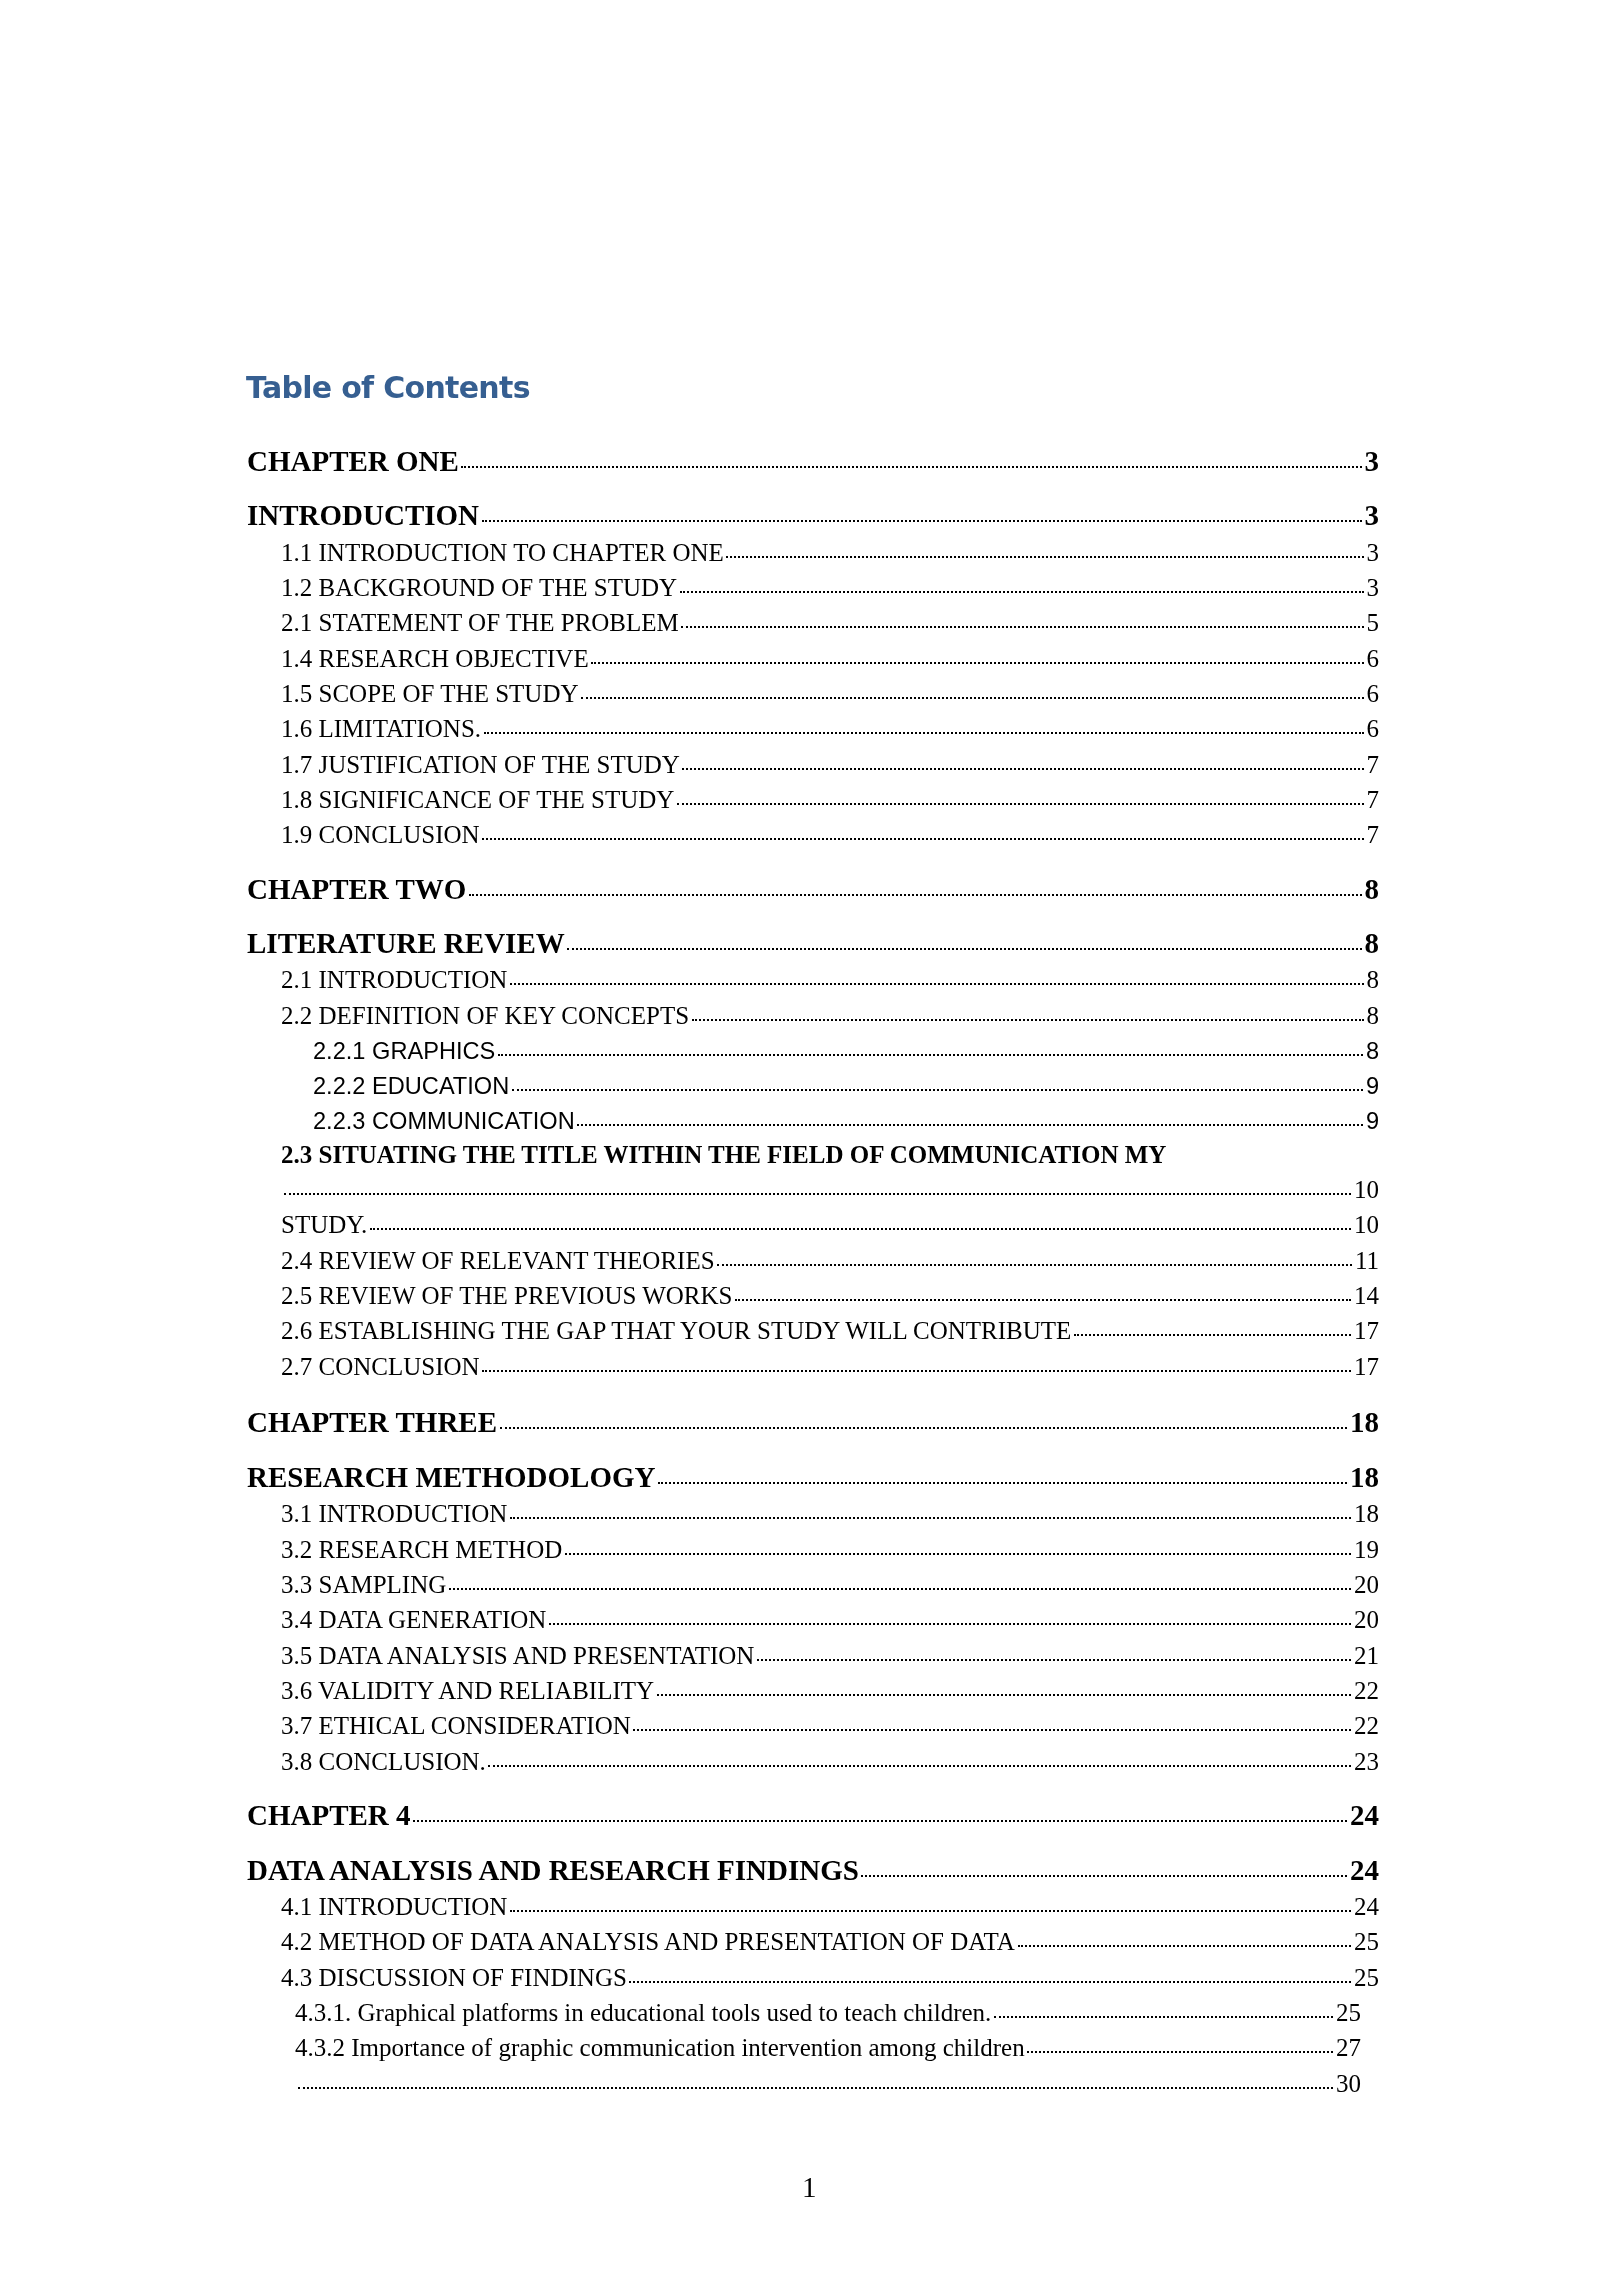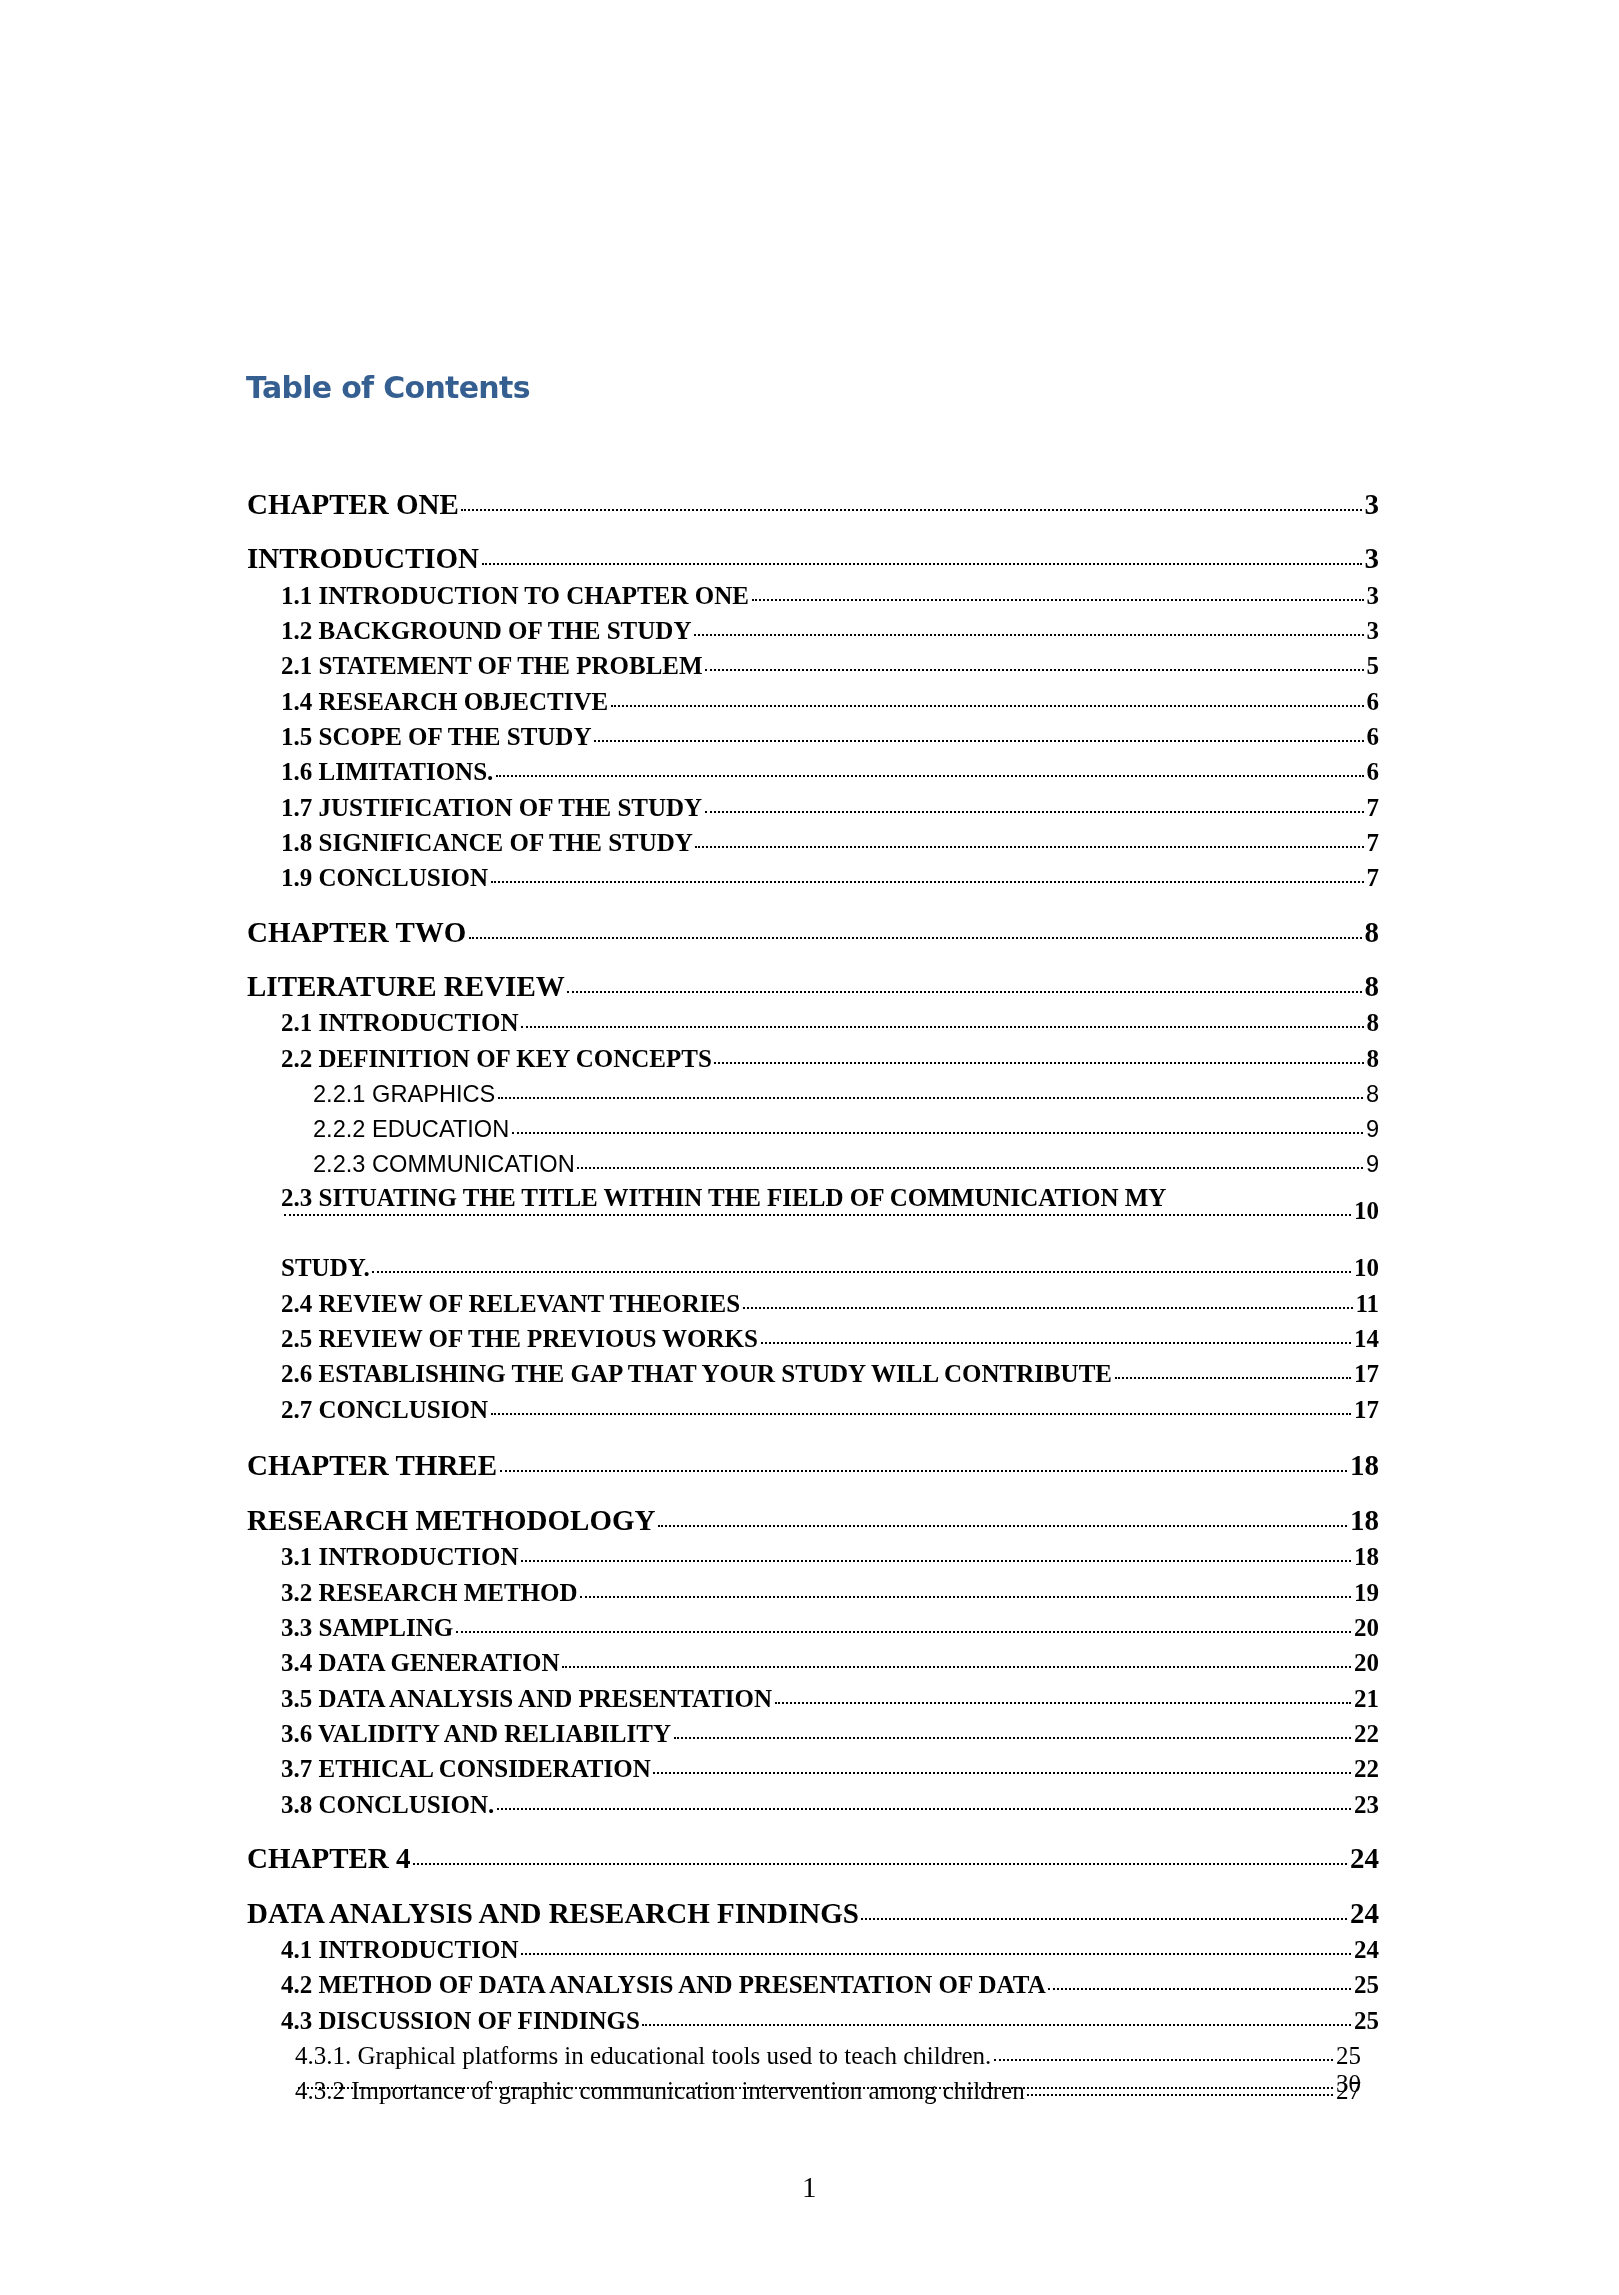--- a/index.html
+++ b/index.html
@@ -9,28 +9,28 @@
     position: absolute; left: 246px; top: 370px;
     font-family: "DejaVu Sans", sans-serif; font-weight: bold;
     font-size: 30px; color: #365f91; letter-spacing: -0.7px; text-align: center;
   }
   .toc { position: absolute; left: 0; top: 0; width: 1620px; }
   .row {
     position: absolute; display: flex; align-items: baseline;
     font-family: "Liberation Serif", serif; color: #000;
     white-space: nowrap;
   }
-  .row .label { flex: 0 0 auto; margin-top: 43px; }
+  .row .label { flex: 0 0 auto; }
   .row .leader {
     flex: 1 1 auto; overflow: hidden; margin: 0 2.6px;
     border-bottom: 2px dotted #000; height: 0; position: relative; top: -2.6px;
   }
   .row .page-num { flex: 0 0 auto; }
   .l1 { font-size: 29px; font-weight: bold; left: 247px; width: 1132px; }
-  .l2 { font-size: 25px; font-weight: bold; left: 281px; width: 1098px; }
+  .l2 { font-size: 25px; font-weight: normal; left: 281px; width: 1098px; }
   .l3 { font-size: 23.6px; left: 313px; width: 1066px; font-family: "Liberation Sans", sans-serif; font-weight: normal; transform-origin: left; justify-content: center; }
   .l3s { font-size: 25px; left: 295px; width: 1066px; font-weight: normal; justify-content: center; }
   .l2wrap { font-size: 25px; font-weight: bold; left: 281px; width: 1080px; }
   .footer-num {
     position: absolute; left: 802px; top: 2171px;
     font-family: "Liberation Serif", serif; font-size: 29px; color: #000;
   }
 </style>
 </head>
 <body>

